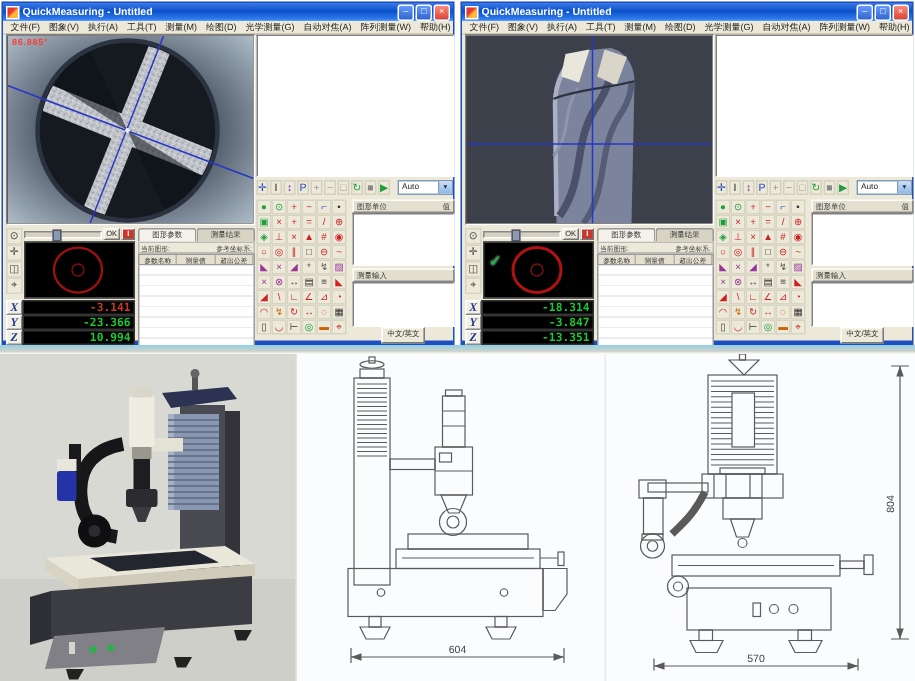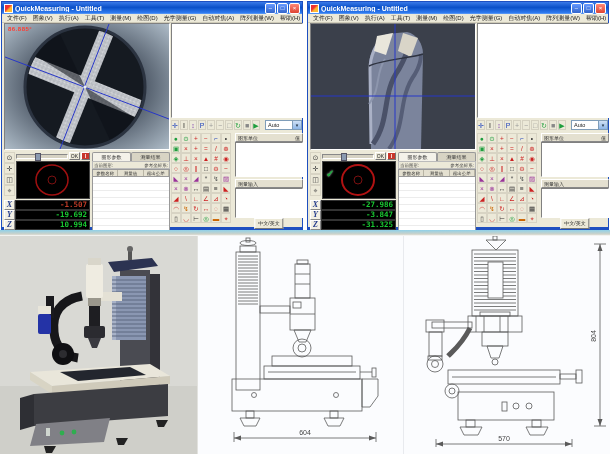--- a/index.html
+++ b/index.html
@@ -274,25 +274,25 @@
     <div class="scope">
       <svg width="72" height="36" viewBox="0 0 72 36">
         <ellipse cx="35" cy="18" rx="16" ry="15" fill="none" stroke="#a01010" stroke-width="1.5"></ellipse>
         <circle cx="35" cy="18" r="4" fill="none" stroke="#7a1010" stroke-width="1"></circle>
       </svg>
     </div>
 
     <div class="dro">
       <div class="drorow">
         <span class="axl">X</span>
-        <span class="axv neg">-1.507</span>
+        <span class="axv neg">-3.141</span>
       </div>
       <div class="drorow">
         <span class="axl">Y</span>
-        <span class="axv">-19.692</span>
+        <span class="axv">-23.366</span>
       </div>
       <div class="drorow">
         <span class="axl">Z</span>
         <span class="axv">10.994</span>
       </div>
     </div>
 
     <div class="mpanel">
       <div class="mtabs">
         <span class="mtab act">图形参数</span>
@@ -457,29 +457,29 @@
     <div class="scope">
       <svg width="72" height="36" viewBox="0 0 72 36">
         <ellipse cx="35" cy="18" rx="16" ry="15" fill="none" stroke="#b01212" stroke-width="2"></ellipse>
         <circle cx="35" cy="18" r="4" fill="none" stroke="#7a1010" stroke-width="1"></circle>
       </svg>
     </div>
 
     <div class="dro">
       <div class="drorow">
         <span class="axl">X</span>
-        <span class="axv">-27.986</span>
+        <span class="axv">-18.314</span>
       </div>
       <div class="drorow">
         <span class="axl">Y</span>
         <span class="axv">-3.847</span>
       </div>
       <div class="drorow">
         <span class="axl">Z</span>
-        <span class="axv">-31.325</span>
+        <span class="axv">-13.351</span>
       </div>
     </div>
 
     <div class="mpanel">
       <div class="mtabs">
         <span class="mtab act">图形参数</span>
         <span class="mtab">测量结果</span>
       </div>
       <div class="mlabels">
         <span>当前图形:</span>

